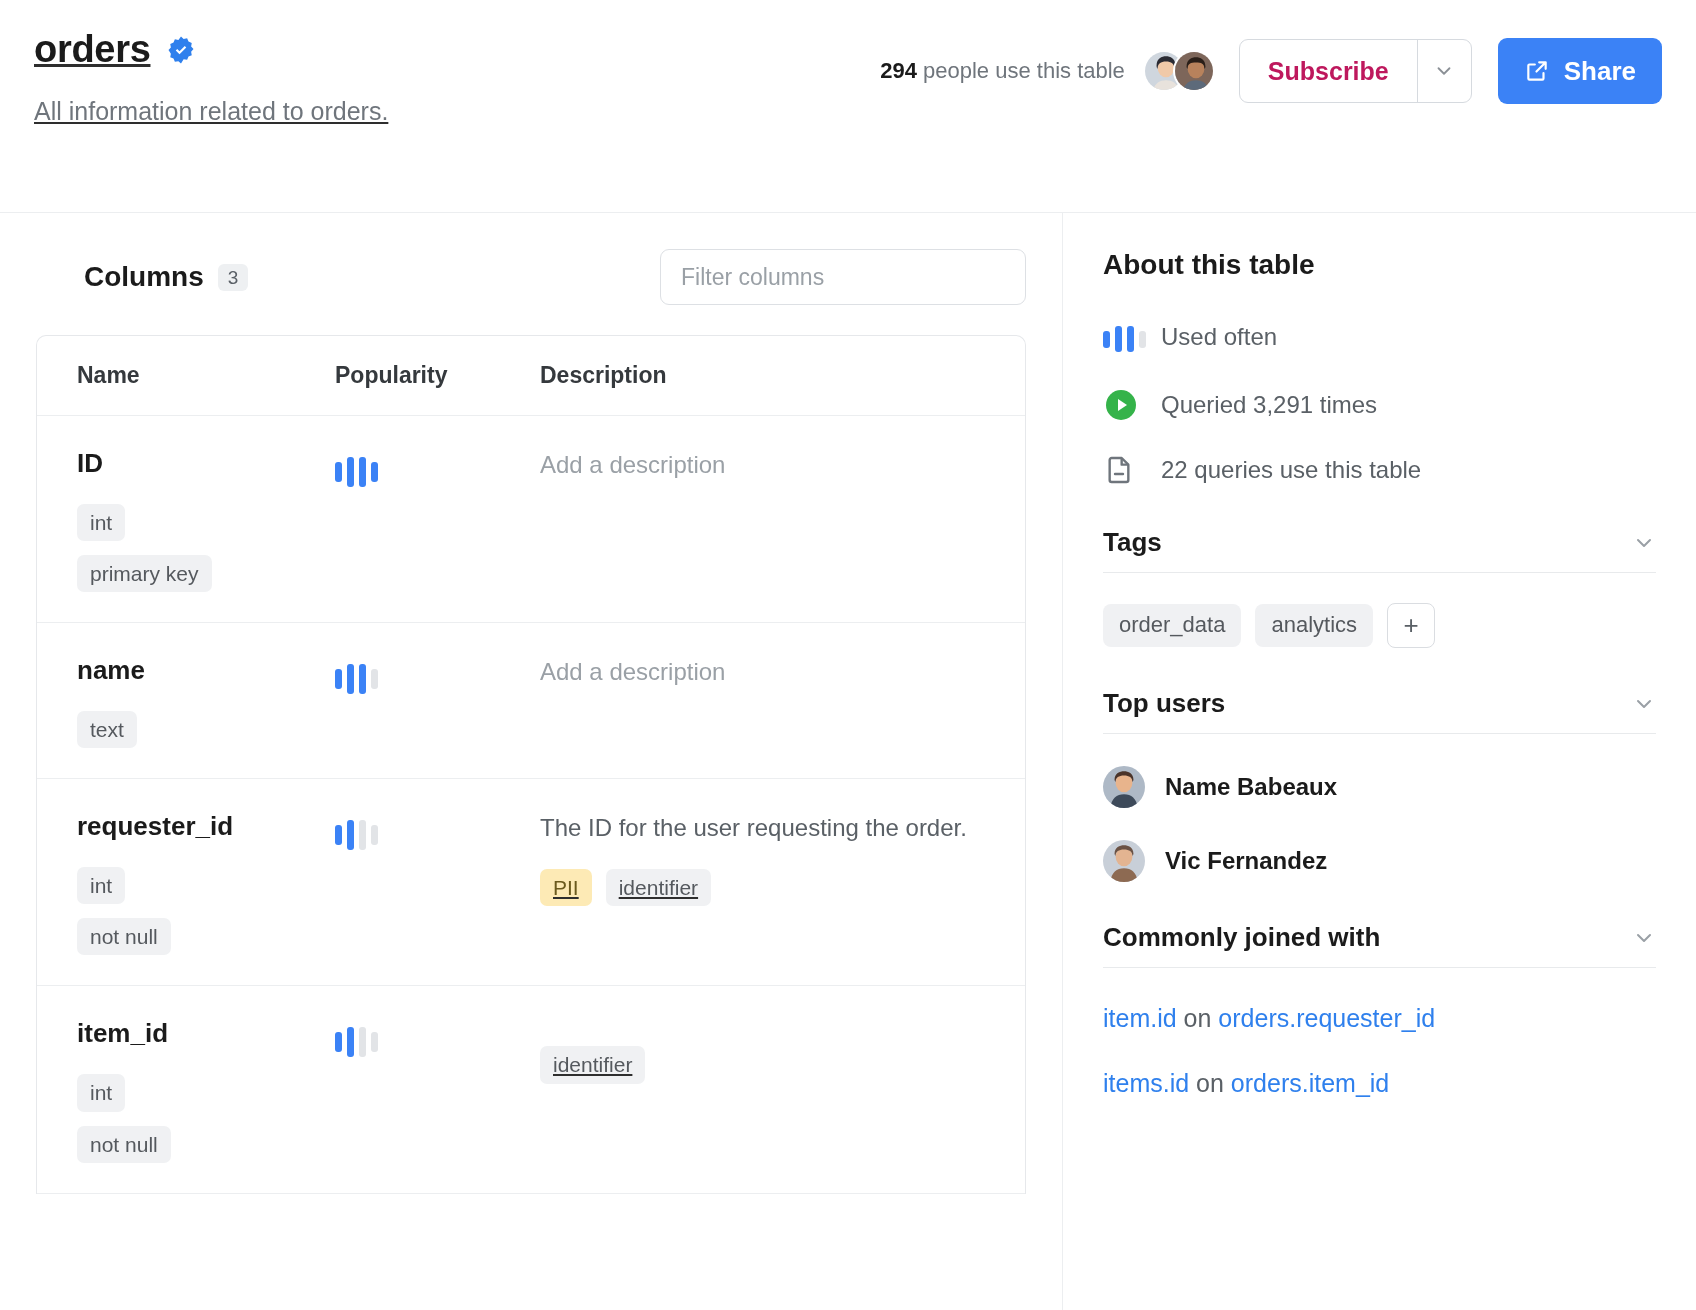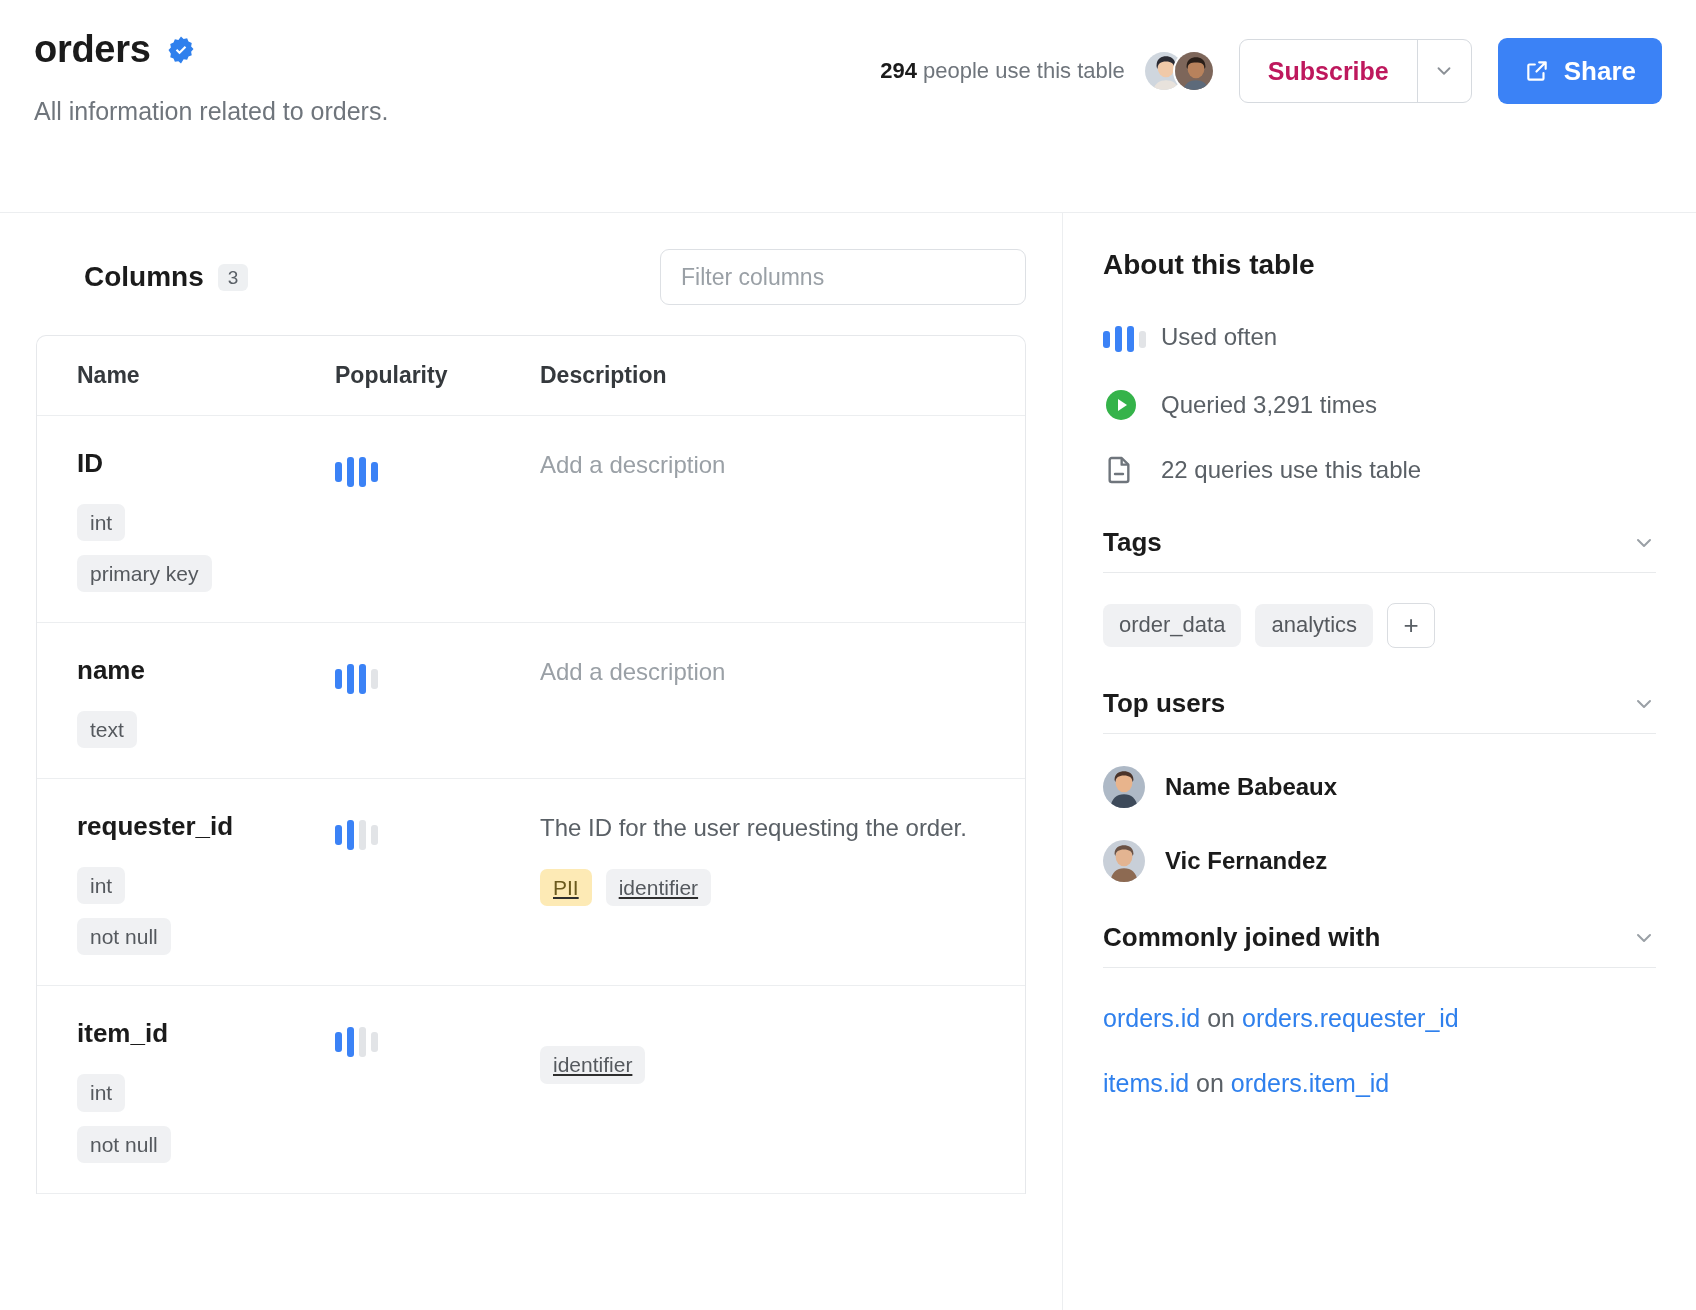--- a/index.html
+++ b/index.html
@@ -10,20 +10,21 @@
     color: #2e2e2e;
     overflow: hidden;
   }
 
   
   .header {
     position: relative;
     padding: 28px 34px 26px 34px;
     border-bottom: 1px solid #eceef0;
     height: 213px;
+    text-decoration: underline;
   }
   .title-row { display: flex; align-items: center; gap: 16px; }
   .title {
     font-size: 38px; font-weight: 700; color: #1b1b1b; letter-spacing: -0.3px;
   }
   .verified-badge { width: 30px; height: 30px; display: block; }
   .subtitle {
     margin-top: 26px; font-size: 25px; color: #6f757c; font-weight: 400;
   }
 
@@ -389,17 +390,17 @@
         </div>
       </div>
 
     <div class="sec-head">
       <span class="sec-title">Commonly joined with</span>
       <svg width="24" height="24" viewBox="0 0 24 24">
         <path d="M6 9l6 6 6-6" stroke="#9aa0a6" stroke-width="2" fill="none" stroke-linecap="round" stroke-linejoin="round"></path>
       </svg>
     </div>
     <div id="joins-host">
-        <div class="join-row"><a href="#">orders.id</a> <span>on</span> <a href="#">orders.requester_id</a></div>
+        <div class="join-row"><a href="#">item.id</a> <span>on</span> <a href="#">orders.requester_id</a></div>
         <div class="join-row"><a href="#">items.id</a> <span>on</span> <a href="#">orders.item_id</a></div>
       </div>
   </div>
 </div>
 
 </body></html>

